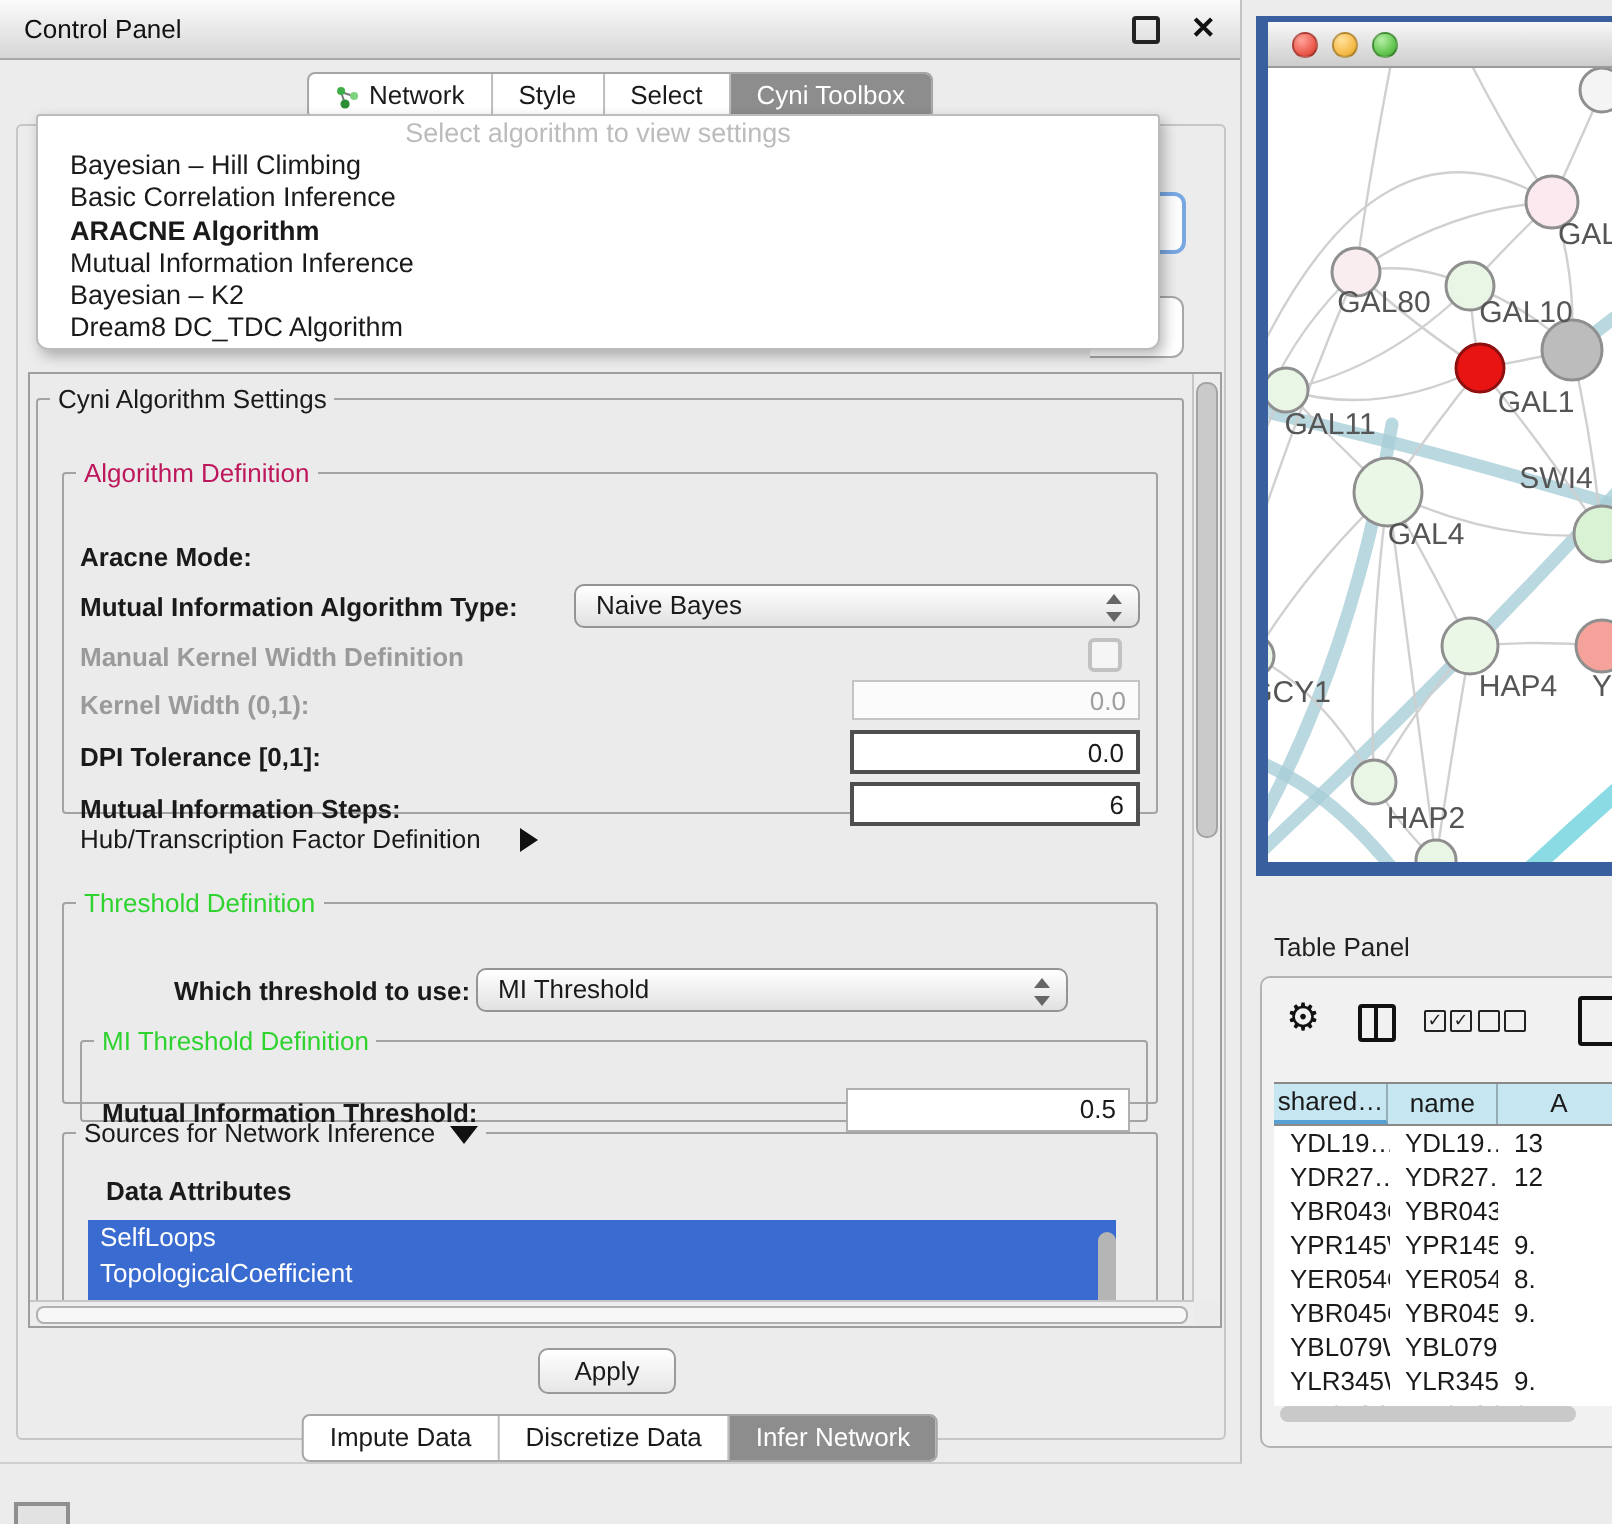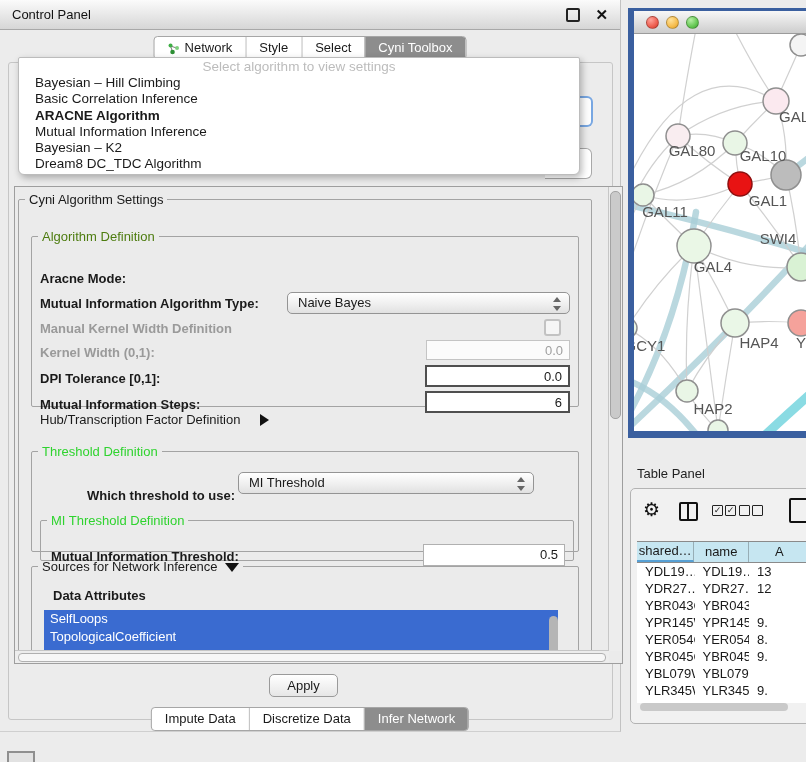--- a/index.html
+++ b/index.html
@@ -24,26 +24,26 @@
   .seg .s:first-child{border-left:none;}
   .seg .s.on{background:#8d8d8d;color:#fff;}
   .tabs-top{top:36px;left:50%;transform:translateX(-50%);}
   .tabs-bottom{top:707px;left:50%;transform:translateX(-50%);}
 
   .outer-box{position:absolute;left:8px;top:62px;width:603px;height:656px;
        border:1px solid #c6c6c6;border-radius:3px;}
 
   
   .settings{position:absolute;left:14px;top:186px;width:595px;height:476px;
-       border:1px solid #9e9e9e;background:#ebebeb;overflow:hidden;padding-left:12px;}
+       border:1px solid #9e9e9e;background:#ebebeb;overflow:hidden;}
   fieldset{position:absolute;border:1px solid #a3a3a3;border-radius:2px;margin:0;padding:0;}
   legend{margin-left:6px;padding:0 4px;font-size:13px;background:transparent;}
   .fs-cyni{left:3px;top:5px;width:572px;height:460px;}
   .fs-alg{left:12px;top:22px;width:546px;height:176px;}
-  .fs-alg legend, .fs-mi legend{color:#4d7c0f;}
+  .fs-alg legend, .fs-mi legend{color:#be185d;}
   .fs-thr{left:12px;top:237px;width:546px;height:106px;}
   .fs-thr legend{color:#2fd32f;}
   .fs-mi{left:8px;top:54px;width:532px;height:46px;}
   .fs-src{left:12px;top:352px;width:546px;height:118px;}
 
   .lbl{position:absolute;font-weight:bold;white-space:nowrap;}
   .lbl.dis{color:#9a9a9a;}
   .plain{font-weight:normal;}
 
   .combo{position:absolute;height:22px;box-sizing:border-box;border:1px solid #949494;border-radius:5px;
@@ -186,21 +186,21 @@
         </fieldset>
 
         <div class="expander">
           <span class="plain">Hub/Transcription Factor Definition</span>
           <span class="tri-right"></span>
         </div>
 
         <fieldset class="fs-thr">
           <legend>Threshold Definition</legend>
           <span class="lbl" style="left:55px;top:29px;">Which threshold to use:</span>
-          <div class="combo" style="left:206px;top:13px;width:296px;">
+          <div class="combo" style="left:206px;top:25px;width:296px;">
             <span>MI Threshold</span>
             <span class="spin"></span>
           </div>
           <fieldset class="fs-mi">
             <legend>MI Threshold Definition</legend>
             <span class="lbl" style="left:10px;top:21px;">Mutual Information Threshold:</span>
             <div class="tfield" style="left:382px;top:16px;width:142px;height:22px;">0.5</div>
           </fieldset>
         </fieldset>
 

